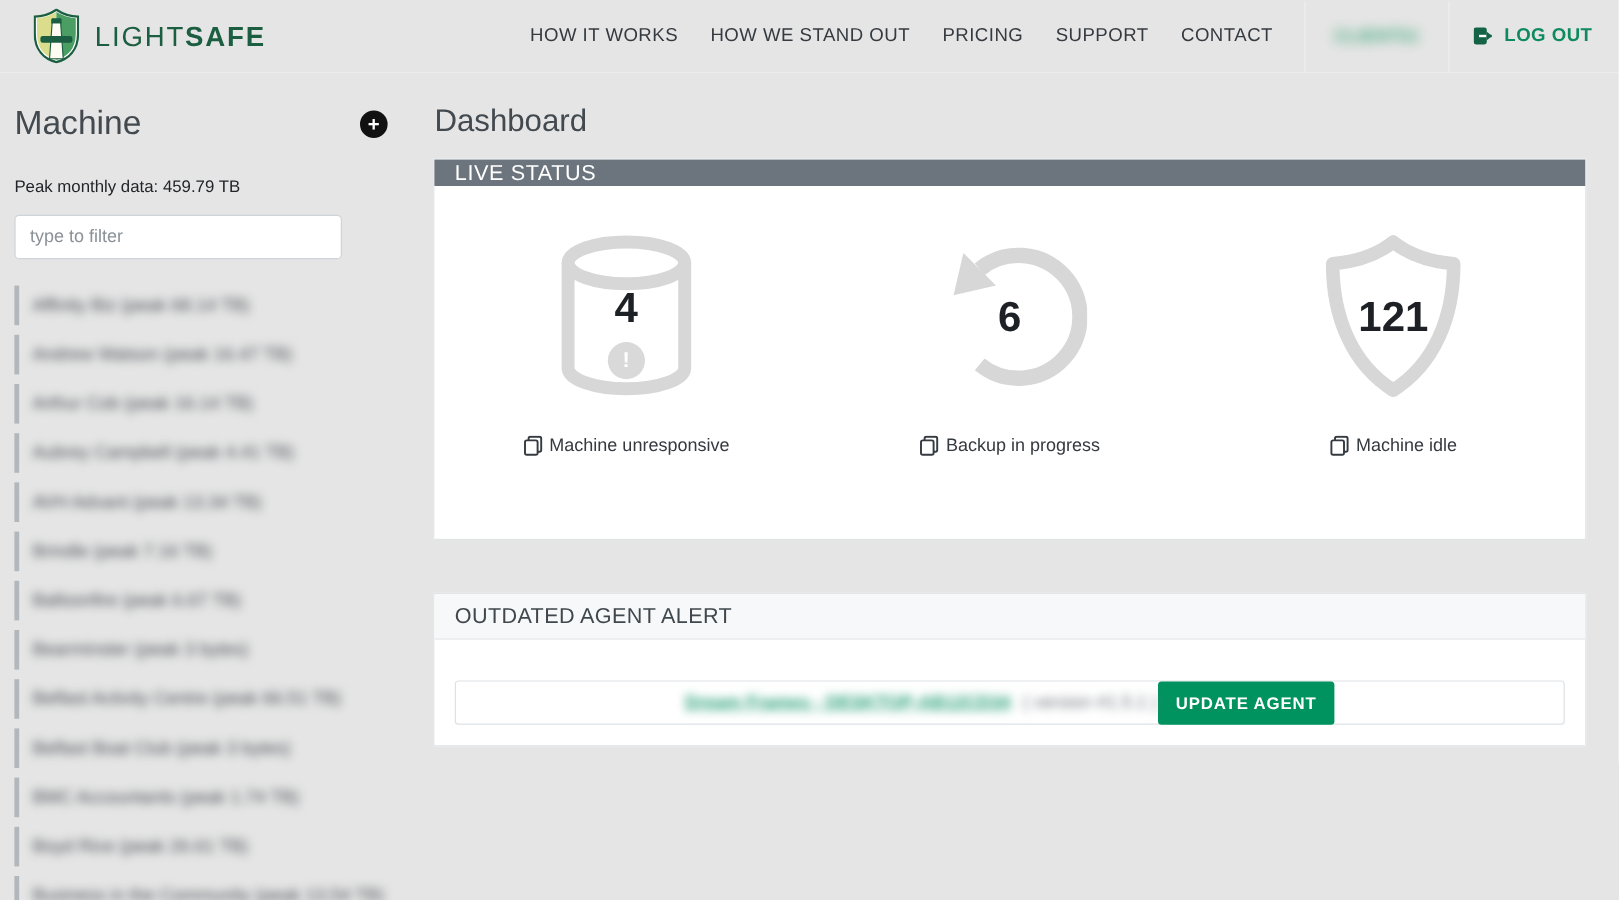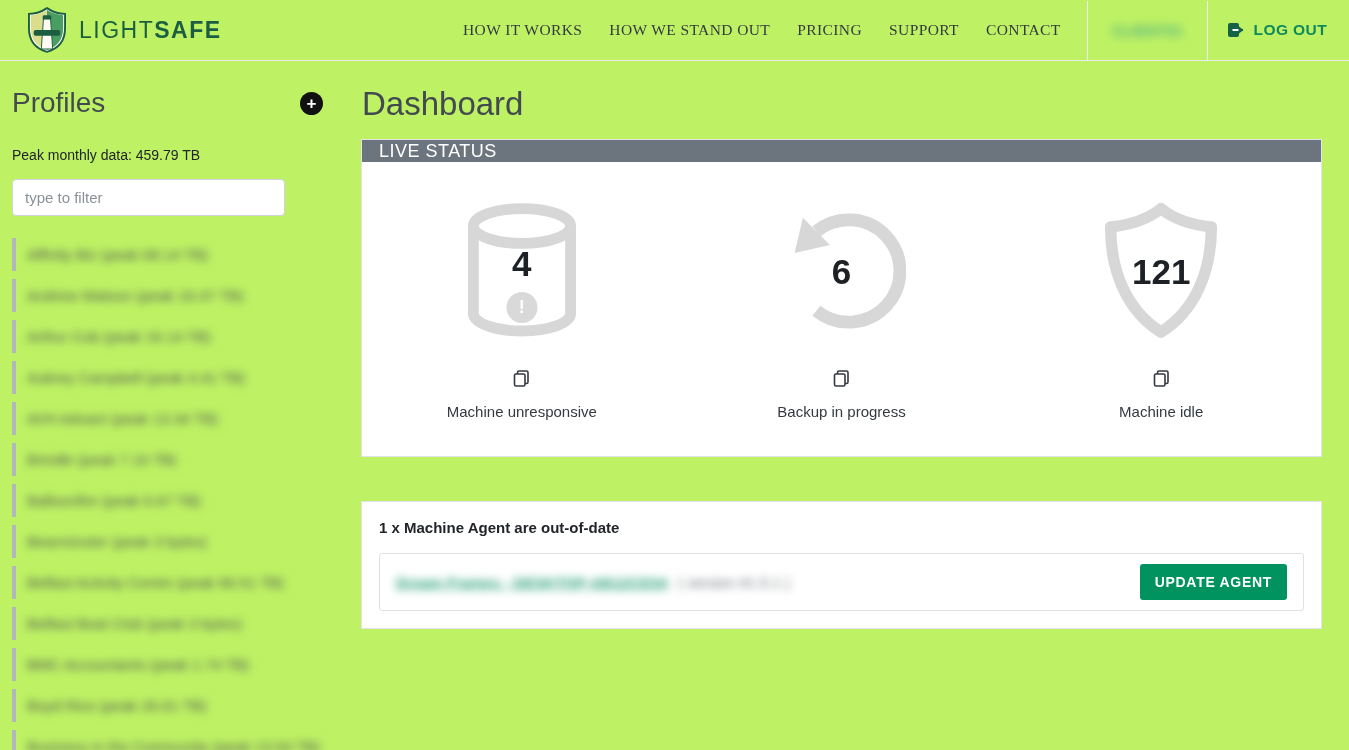--- a/index.html
+++ b/index.html
@@ -1,26 +1,26 @@
 <!DOCTYPE html>
 <html><head>
 <meta charset="utf-8">
 <style>
   * { margin:0; padding:0; box-sizing:border-box; }
   html,body { background:#fff; }
   body { font-family:"Liberation Sans", sans-serif; color:#343a40; }
-  .app { position:relative; width:1349px; height:750px; overflow:hidden; background:#bef264; }
+  .app { position:relative; width:1349px; height:750px; overflow:hidden; background:#e5e5e5; }
 
   
   .header { display:flex; align-items:center; height:61px; border-bottom:1px solid #ececec; padding-left:28px; }
   .logo { display:flex; align-items:center; gap:13px; cursor:pointer; }
   .logo-text { font-size:23px; letter-spacing:1.5px; color:#1b5e41; }
   .logo-text b { font-weight:bold; }
   .nav { margin-left:auto; display:flex; align-items:center; gap:27px; }
-  .nav a { font-size:15.5px; letter-spacing:.4px; color:#343a40; text-decoration:none; white-space:nowrap;font-family:Liberation Serif, serif; }
+  .nav a { font-size:15.5px; letter-spacing:.4px; color:#343a40; text-decoration:none; white-space:nowrap; }
   .account-chip { margin-left:26px; height:59px; display:flex; align-items:center; padding:0 24px;
                   border-left:1px solid #efefef; border-right:1px solid #efefef; }
   .account-chip span { color:#4fae85; font-weight:bold; font-size:15px; filter:blur(5px); }
   .logout { display:flex; align-items:center; gap:7px; margin:0 22px 0 20px; text-decoration:none; }
   .logout span { color:#0f8a5f; font-weight:bold; font-size:15.5px; letter-spacing:.4px; }
 
   
   .body { display:flex; }
   .sidebar { width:349px; padding:26px 0 0 12px; flex-shrink:0; }
   .main { flex:1; padding:20px 27px 0 12px; }
@@ -33,45 +33,45 @@
   .peak { margin-top:28px; font-size:14px; color:#212529; }
   .filter-input { margin-top:16px; width:273px; height:37px; border:1px solid #ced4da; border-radius:4px;
                   padding:0 12px; font-size:15px; color:#495057; font-family:"Liberation Sans",sans-serif; }
   .filter-input::placeholder { color:#8a9197; }
   .profile-list { margin-top:18px; }
   .profile-item { height:41px; display:flex; align-items:center; cursor:pointer; }
   .profile-bar { width:4px; height:33px; background:#b2b7bc; margin-right:11px; flex-shrink:0; }
   .profile-item span { font-size:15px; color:#4a4f54; white-space:nowrap; filter:blur(4px); }
 
   
-  .page-title { font-size:33px; font-weight:normal; color:#434a4f; margin:4px 0 16px 1px; }
+  .page-title { font-size:26px; font-weight:normal; color:#434a4f; margin:4px 0 16px 1px; }
   .panel { border:1px solid #e0e4e7; background:#fff; }
   .panel-live-header { height:22px; background:#6c757d; color:#fff; font-size:18px; letter-spacing:.5px;
                        display:flex; align-items:center; padding-left:17px; }
   .live-body { height:294px; display:flex; padding-top:34px; }
   .status-col { flex:1; display:flex; flex-direction:column; align-items:center; }
   .icon-box { position:relative; width:160px; height:150px; display:flex; align-items:center; justify-content:center; }
   .icon-box .count { position:absolute; left:0; right:0; text-align:center; font-size:35px; font-weight:bold; color:#1d2125; }
   .count-db { top:48px; }
   .count-mid { top:56px; }
   .db-badge { position:absolute; top:96px; left:50%; transform:translateX(-50%); width:31px; height:31px;
               border-radius:50%; background:#d9d9d9; color:#fff; font-weight:bold; font-size:18px;
               display:flex; align-items:center; justify-content:center; }
-  .status-label { margin-top:24px; display:flex; align-items:center; gap:16px;flex-direction:column; }
+  .status-label { margin-top:24px; display:flex; align-items:center; gap:5px; }
   .status-label span { font-size:15px; color:#343a40; }
   .copy-btn { background:none; border:none; padding:0; cursor:pointer; display:flex; }
 
   .panel-outdated { margin-top:44px; }
   .panel-outdated-header { height:38px; background:#f7f8f9; border-bottom:1px solid #e4e7ea; color:#40474d;
                            font-size:18px; letter-spacing:.3px; display:flex; align-items:center; padding-left:17px; }
   .outdated-body { padding:17px; }
   .summary { font-size:15px; font-weight:bold; color:#212529; }
   .latest { font-size:15px; color:#212529; margin-top:6px; }
-  .agent-row { margin-top:17px; border:1px solid #dee2e6; border-radius:3px; height:58px;
-               display:flex; align-items:center; justify-content:space-between; padding:0 16px; }
+  .agent-row { margin-top:17px; border:1px solid #dee2e6; border-radius:3px; height:37px;
+               display:flex; align-items:center; justify-content:center; padding:0 16px; }
   .agent-left { display:flex; align-items:center; gap:10px; }
   .agent-link { color:#2aa177; font-weight:bold; font-size:15px; text-decoration:underline; filter:blur(4px); cursor:pointer; }
   .agent-version { color:#6b7177; font-size:15px; filter:blur(4px); }
   .update-btn { background:#009360; color:#fff; border:none; border-radius:3px; font-weight:bold;
                 font-size:14px; letter-spacing:.7px; padding:10px 15px; cursor:pointer;
                 font-family:"Liberation Sans",sans-serif; }
 </style>
 </head>
 <body>
 
@@ -114,21 +114,21 @@
         </svg>
       </span>
       <span>LOG OUT</span>
     </a>
   </div>
 
   <div class="body">
 
     <div class="sidebar">
       <div class="profiles-head">
-        <h1 class="profiles-title">Profiles</h1>
+        <h1 class="profiles-title">Machine</h1>
         <button class="plus-btn">+</button>
       </div>
       <div class="peak">Peak monthly data: 459.79 TB</div>
       <input class="filter-input" type="text" placeholder="type to filter" style="">
 
       <div class="profile-list">
         <div class="profile-item">
             <i class="profile-bar"></i>
             <span>Affinity Biz (peak 68.14 TB)</span>
           </div>
@@ -250,22 +250,22 @@
                 </svg>
               </button>
               <span>Machine idle</span>
             </div>
           </div>
 
         </div>
       </div>
 
       <div class="panel panel-outdated">
+        <div class="panel-outdated-header">OUTDATED AGENT ALERT</div>
         <div class="outdated-body">
-          <div class="summary">1 x Machine Agent are out-of-date</div>
           <div class="agent-row">
             <div class="agent-left">
               <a class="agent-link">Dream Frames - DESKTOP-AB12CD34</a>
               <span class="agent-version">( version #1.5.1 )</span>
             </div>
             <button class="update-btn">UPDATE AGENT</button>
           </div>
         </div>
       </div>
 

